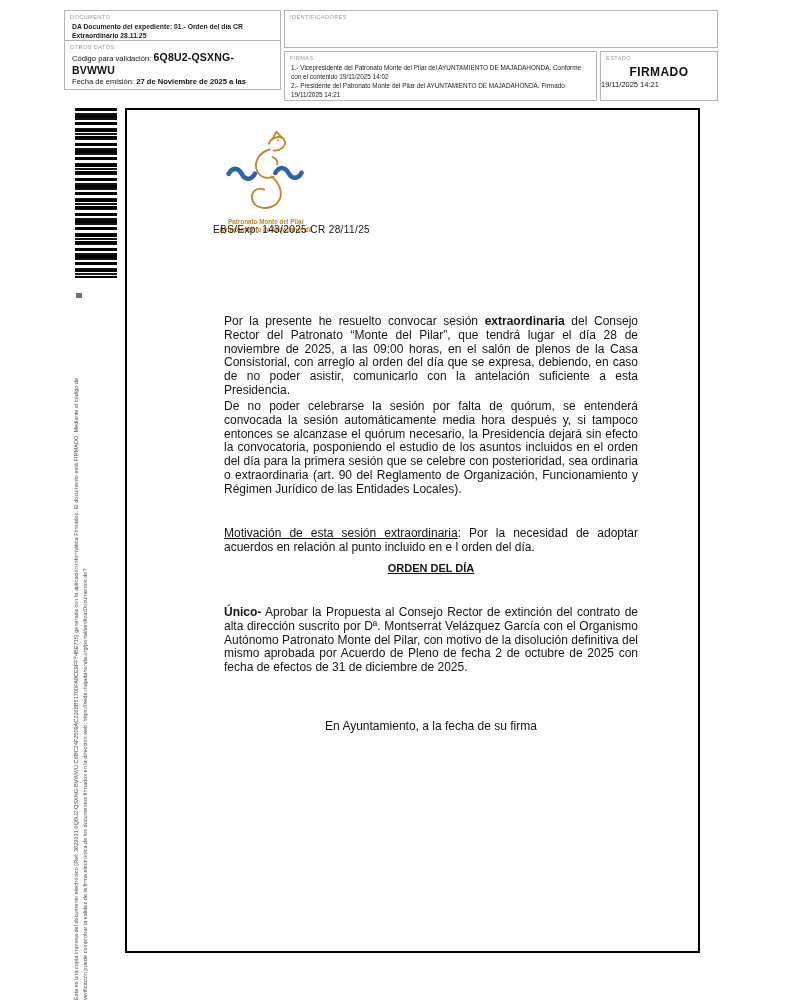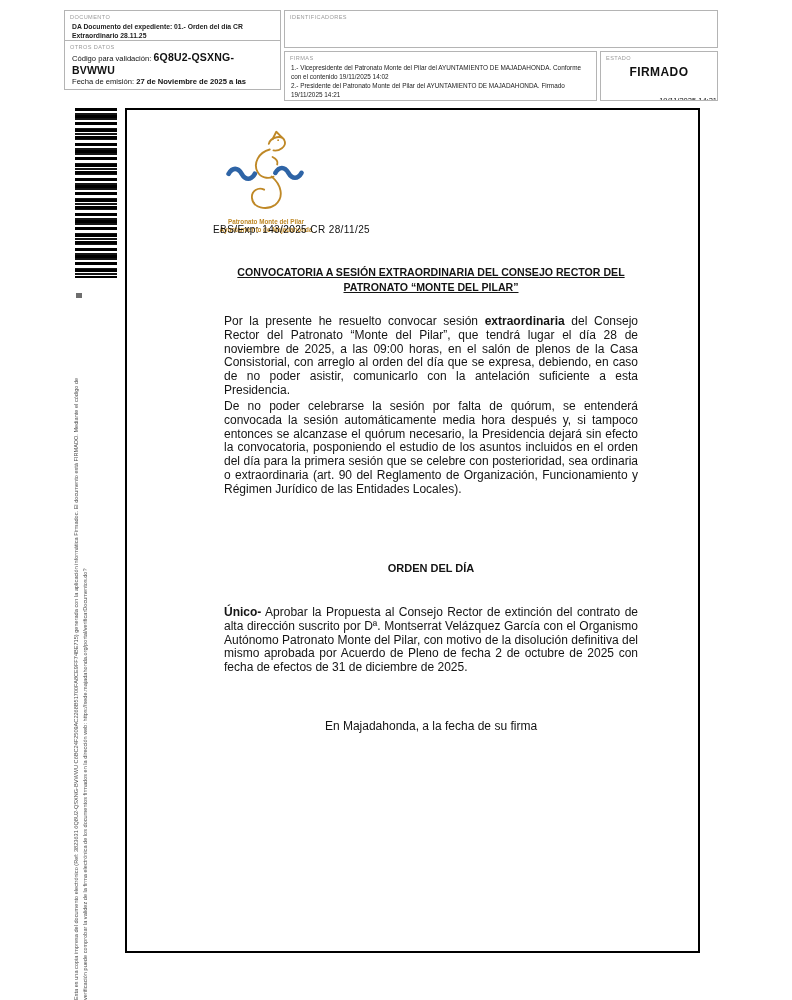--- a/index.html
+++ b/index.html
@@ -15,21 +15,21 @@
   .box-identificadores{left:284px;top:10px;width:434px;height:38px;}
   .box-otros{left:64px;top:40px;width:217px;height:50px;}
   .box-otros .content{padding:1px 4px 0 7px;font-size:7.6px;line-height:10.5px;color:#111;}
   .codigo-value{font-size:10.5px;font-weight:bold;letter-spacing:.2px;}
   .bold{font-weight:bold;}
   .box-firmas{left:284px;top:51px;width:313px;height:50px;}
   .box-firmas .content{font-size:6.4px;line-height:8.6px;color:#222;padding:2px 8px 0 6px;}
   .box-firmas .content div{margin-bottom:1px;}
   .box-estado{left:600px;top:51px;width:118px;height:50px;}
   .box-estado .status{text-align:center;font-weight:bold;font-size:12px;margin-top:3px;letter-spacing:.4px;}
-  .box-estado .dt{text-align:right;font-size:7.5px;margin-top:17px;}
+  .box-estado .dt{text-align:left;font-size:7.5px;margin-top:1px;}
   
   .barcode{
     position:absolute;left:75px;top:108px;width:42px;height:170px;
     background-image:
       repeating-linear-gradient(180deg, rgba(0,0,0,.92) 0 2px, rgba(255,255,255,0) 2px 5px),
       repeating-linear-gradient(180deg, #000 0 3px, #fff 3px 7px);
   }
   .barcode-caption{position:absolute;left:76px;top:293px;width:6px;height:5px;background:#4a4a4a;opacity:.8;}
   
   .vtext{position:absolute;left:72px;top:288px;width:26px;height:712px;}
@@ -44,21 +44,21 @@
   .logo-text{font-size:6.3px;line-height:7.6px;color:#bf8826;font-weight:bold;}
   .exp{position:absolute;left:86px;top:114px;font-size:10px;letter-spacing:.4px;color:#111;}
   .body-block{position:absolute;left:97px;width:414px;font-size:12px;line-height:13.8px;color:#141414;text-align:justify;}
   .doc-title{top:155px;font-weight:bold;font-size:10.6px;line-height:15px;text-align:center;}
   .doc-title .tl{text-decoration:underline;white-space:nowrap;}
   .b-p1{top:205px;}
   .b-p2{top:290px;}
   .b-p3{top:379px;}
   .b-p4{top:417px;}
   .b-orden{top:452px;font-weight:bold;font-size:11px;text-align:center;}
-  .b-orden .tl{}
+  .b-orden .tl{text-decoration:underline;}
   .b-unico{top:496px;}
   .b-closing{top:610px;text-align:center;}
   .b-sign{top:641px;text-align:center;line-height:15px;}
   .u{text-decoration:underline;}
 </style>
 </head>
 <body>
 
 <div class="hdr-box box-documento">
   <div class="hdr-label">DOCUMENTO</div>
@@ -118,31 +118,28 @@
         <path d="M10 49 C14 42 20 42 24 49 C28 56 34 56 38 49"></path>
         <path d="M60 48 C64 41 70 41 74 48 C78 55 84 55 88 48"></path>
       </g>
     </svg>
     <div class="logo-text">Patronato Monte del Pilar</div>
     <div class="logo-text">Ayuntamiento de Majadahonda</div>
   </div>
 
   <div class="exp">EBS/Exp: 143/2025 CR 28/11/25</div>
 
-  <div class="body-block doc-title">
-    <span class="tl">CONVOCATORIA A SESIÓN EXTRAORDINARIA DEL CONSEJO RECTOR DEL</span><br>
-    <span class="tl">PATRONATO “MONTE DEL PILAR”</span>
-  </div>
 
   <div class="body-block b-p1"><span>Por la presente he resuelto convocar sesión </span><b>extraordinaria</b><span> del Consejo Rector del Patronato “Monte del Pilar”, que tendrá lugar el día 28 de noviembre de 2025, a las 09:00 horas, en el salón de plenos de la Casa Consistorial, con arreglo al orden del día que se expresa, debiendo, en caso de no poder asistir, comunicarlo con la antelación suficiente a esta Presidencia.</span></div>
 
   <div class="body-block b-p2">De no poder celebrarse la sesión por falta de quórum, se entenderá convocada la sesión automáticamente media hora después y, si tampoco entonces se alcanzase el quórum necesario, la Presidencia dejará sin efecto la convocatoria, posponiendo el estudio de los asuntos incluidos en el orden del día para la primera sesión que se celebre con posterioridad, sea ordinaria o extraordinaria (art. 90 del Reglamento de Organización, Funcionamiento y Régimen Jurídico de las Entidades Locales).</div>
 
 
+  <div class="body-block b-p4"><span class="u">Motivación de esta sesión extraordinaria</span><span>: Por la necesidad de adoptar acuerdos en relación al punto incluido en e l orden del día.</span></div>
 
   <div class="body-block b-orden"><span class="tl">ORDEN DEL DÍA</span></div>
 
   <div class="body-block b-unico"><b>Único-</b><span> Aprobar la Propuesta al Consejo Rector de extinción del contrato de alta dirección suscrito por Dª. Montserrat Velázquez García con el Organismo Autónomo Patronato Monte del Pilar, con motivo de la disolución definitiva del mismo aprobada por Acuerdo de Pleno de fecha 2 de octubre de 2025 con fecha de efectos de 31 de diciembre de 2025.</span></div>
 
-  <div class="body-block b-closing">En Majadahonda, a la fecha de su firma</div>
+  <div class="body-block b-closing">En Ayuntamiento, a la fecha de su firma</div>
 
 
 </div>
 
 </body></html>

